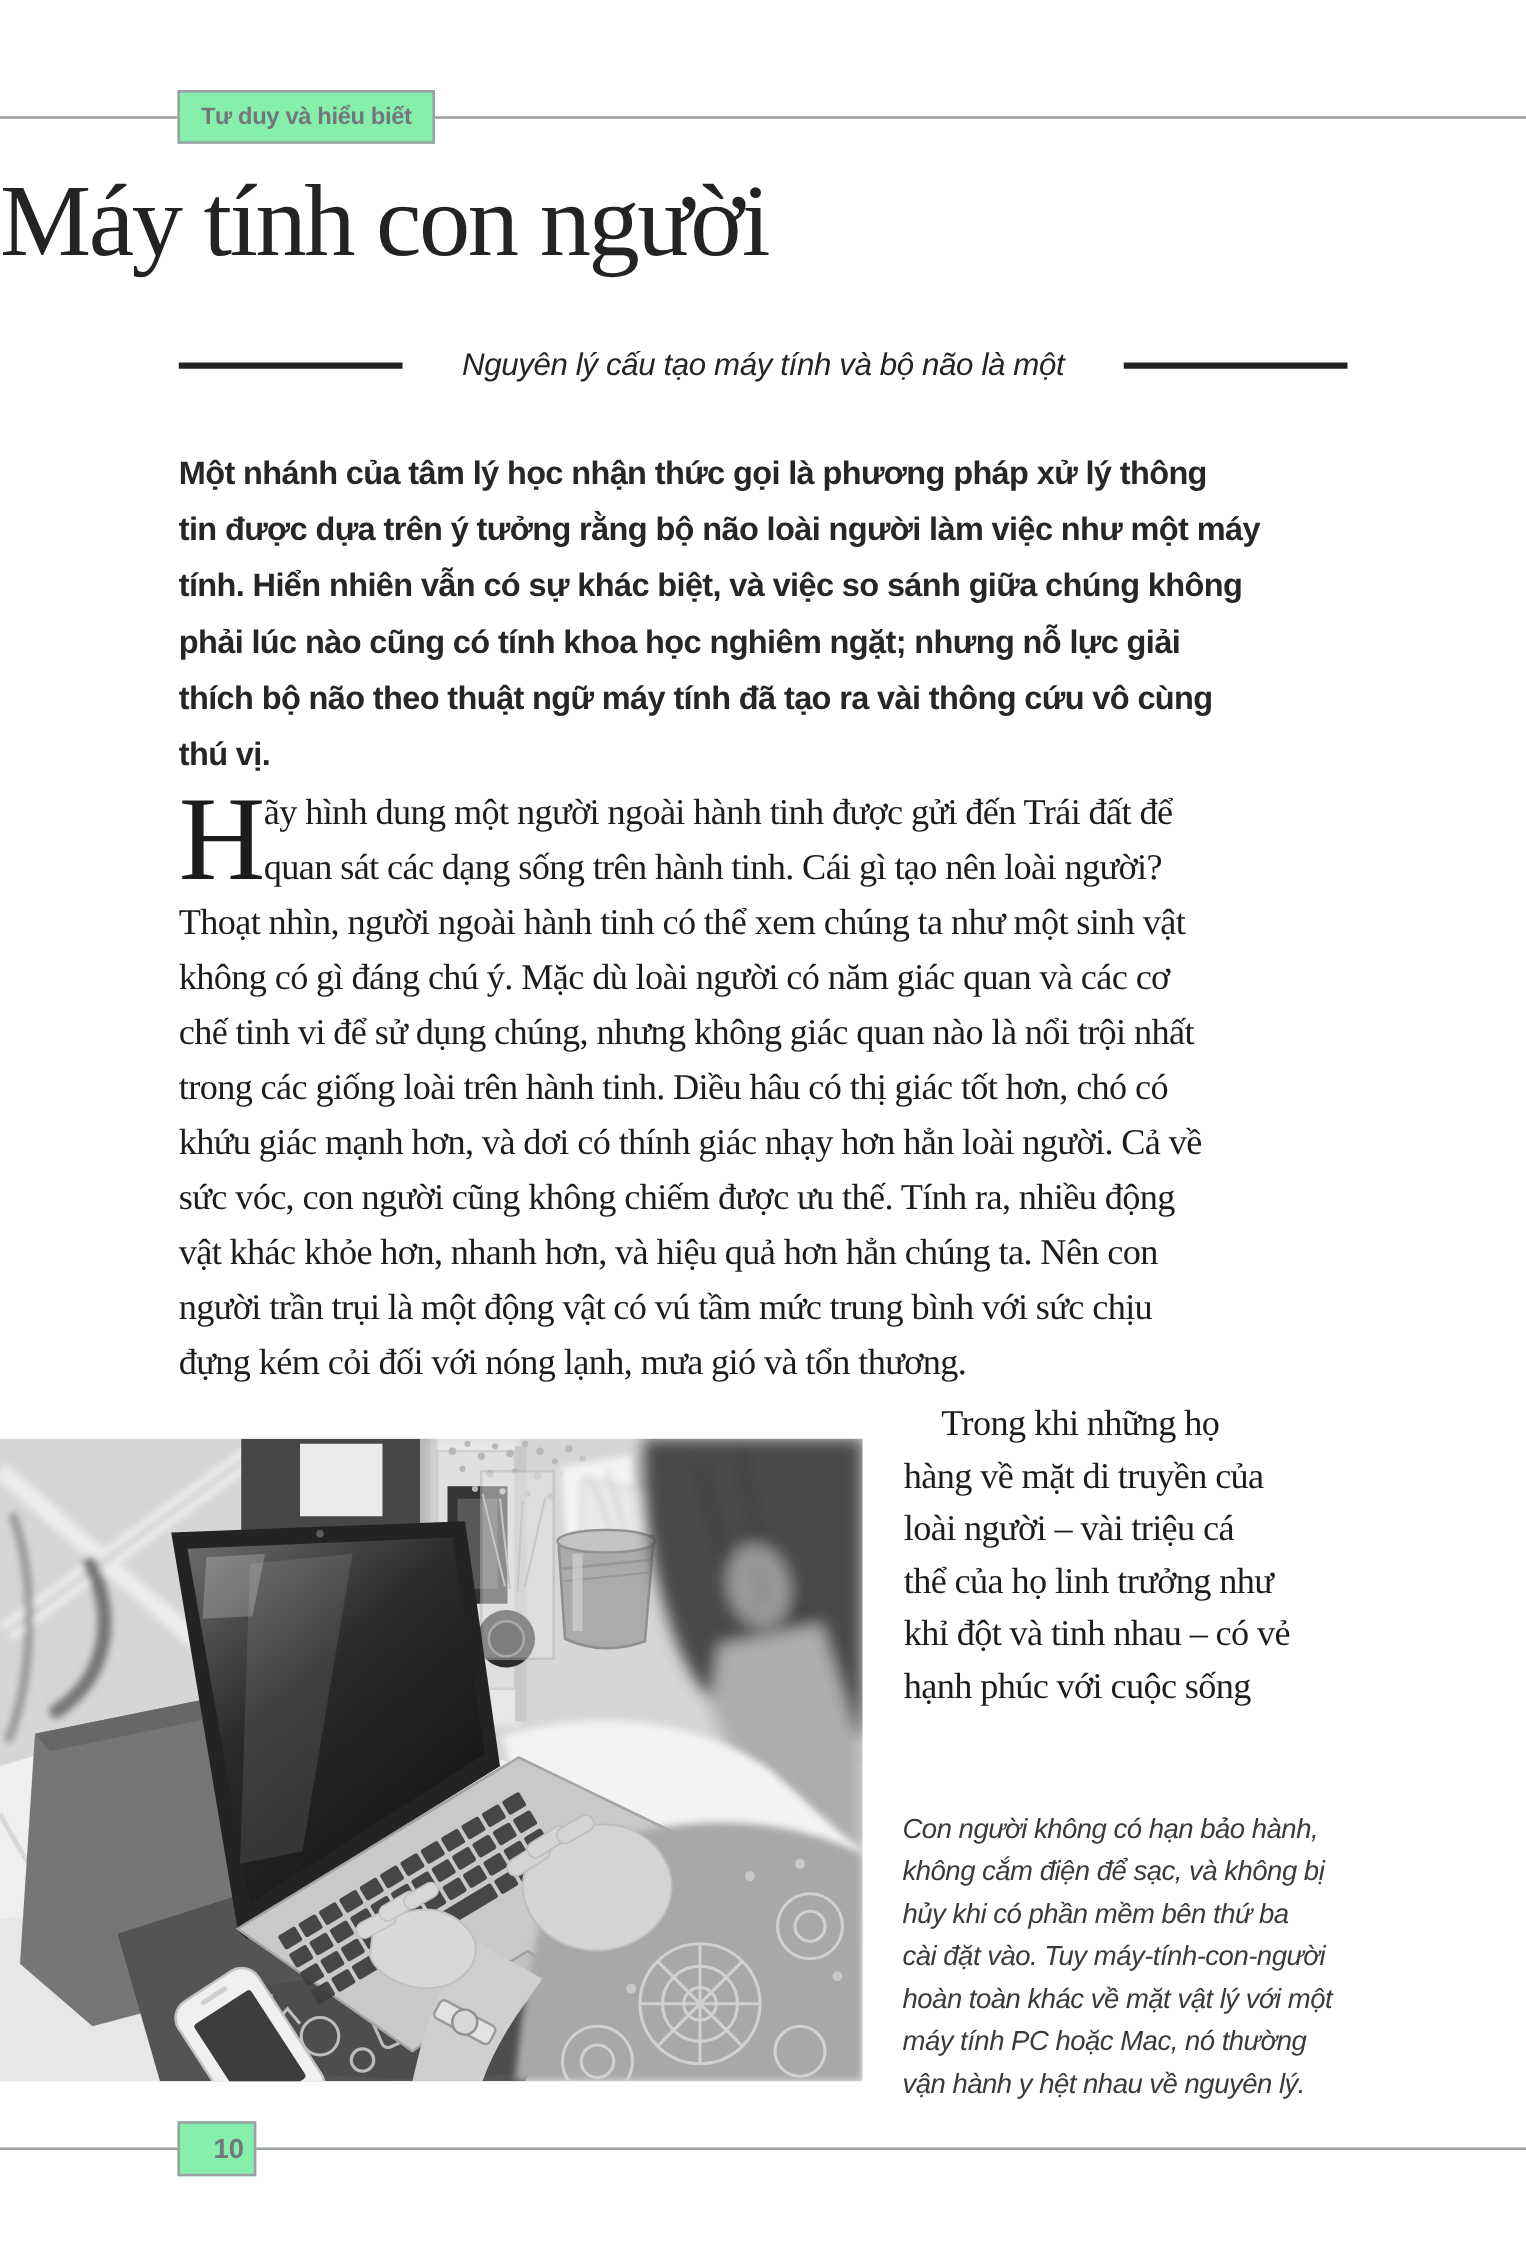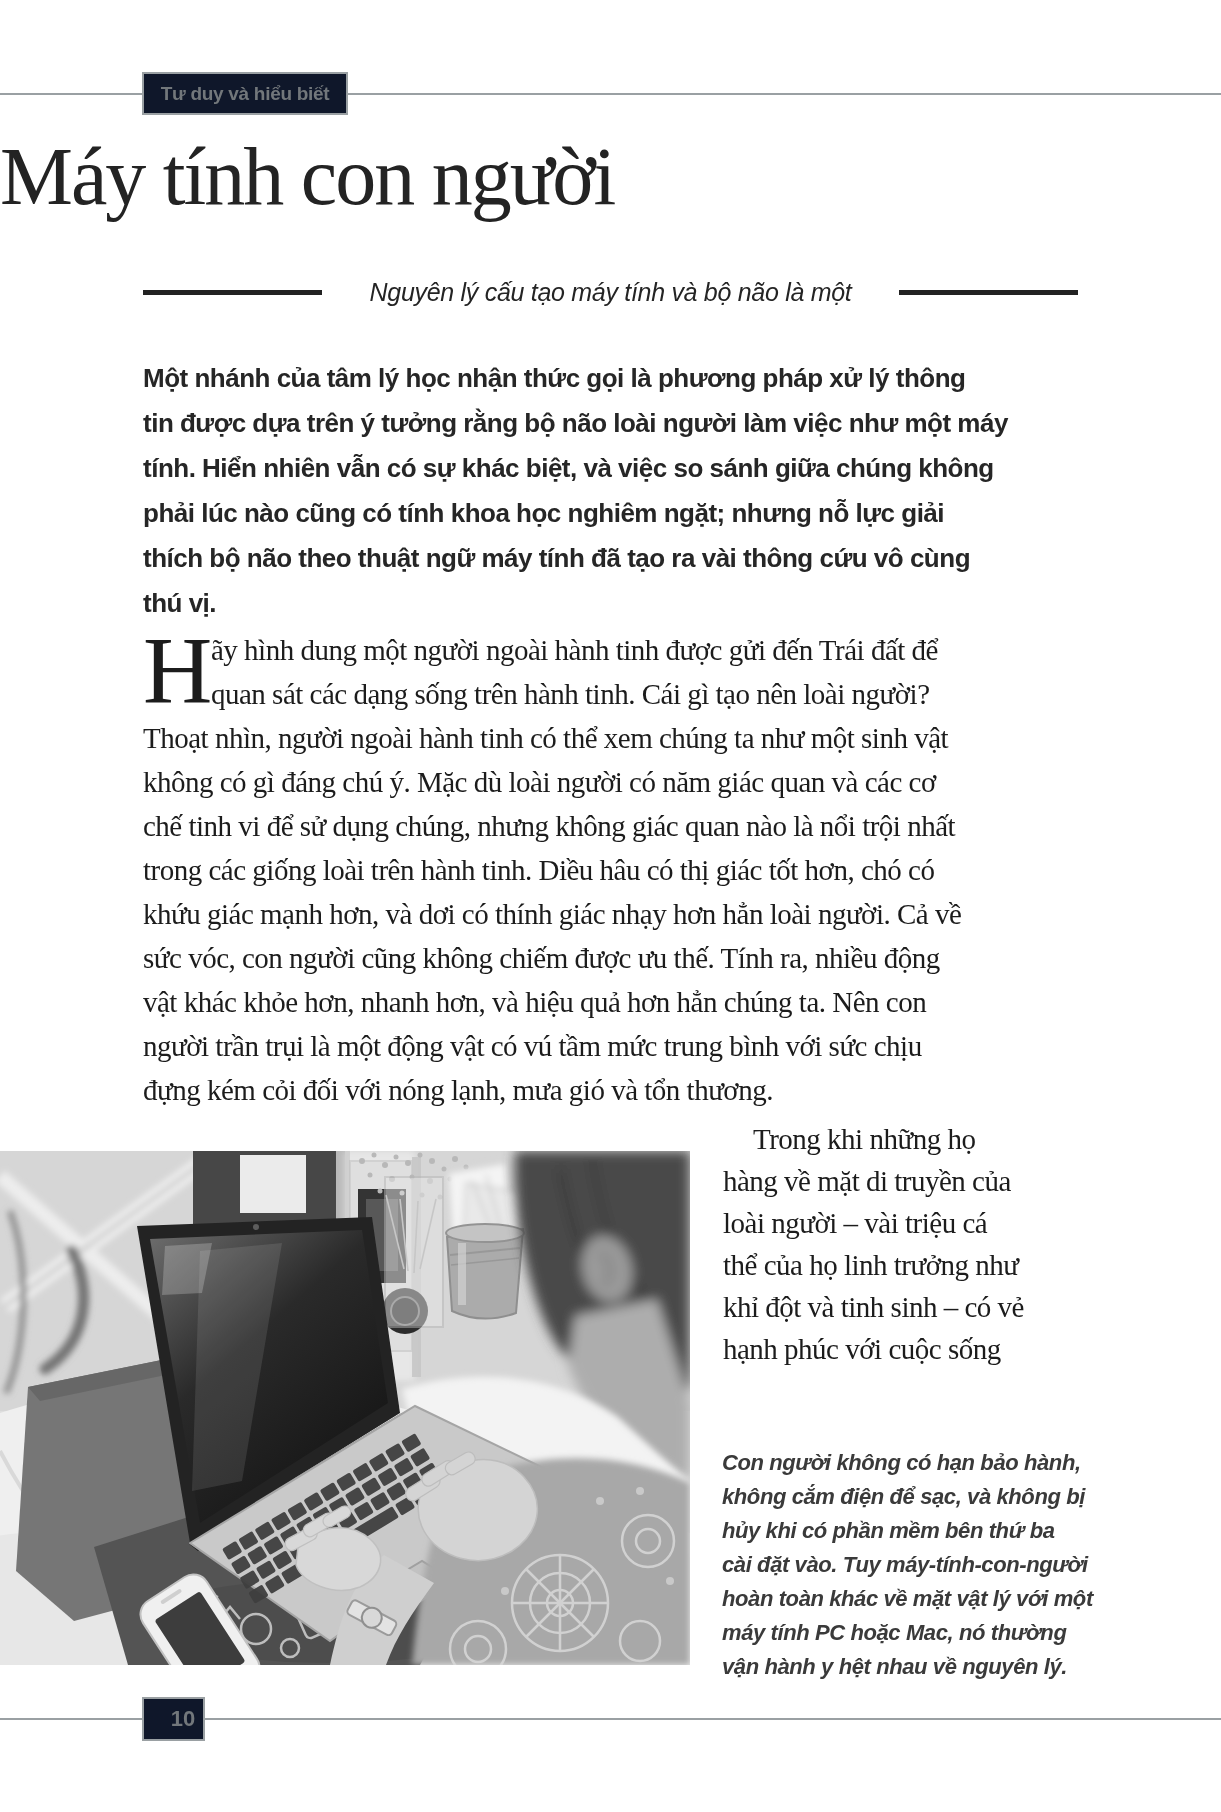--- a/index.html
+++ b/index.html
@@ -1,21 +1,21 @@
 <!DOCTYPE html>
 <html><head>
 <meta charset="utf-8">
 <style>
   html,body{margin:0;padding:0;background:#ffffff;}
   .page{position:relative;width:1221px;height:1812px;background:#ffffff;overflow:hidden;
         font-family:"Liberation Sans",sans-serif;color:#1f1f1f;}
   .rule{position:absolute;left:0;width:1221px;height:2px;background:#9aa0a3;}
   .rule-top{top:93px;}
   .rule-bottom{top:1718px;}
-  .tag-box{position:absolute;background:#0f172a;border:2px solid #9aa0a3;
+  .tag-box{position:absolute;background:#86efac;border:2px solid #9aa0a3;
            display:flex;align-items:center;justify-content:center;
            color:#72777b;font-weight:bold;box-sizing:border-box;}
   .header-box{left:142px;top:72px;width:206px;height:43px;font-size:19px;letter-spacing:-0.3px;}
   .footer-box{left:142px;top:1697px;width:63px;height:44px;font-size:22px;padding-left:19px;}
   .title{position:absolute;top:128px;left:0;width:1221px;text-align:left;
          font-family:"Liberation Serif",serif;font-size:82px;line-height:1.2;
          color:#232323;letter-spacing:-2px;}
   .subrow{position:absolute;top:270px;left:143px;width:935px;height:44px;
           display:flex;align-items:center;gap:39px;}
   .subrule{flex:1;height:5px;background:#222222;}
@@ -27,21 +27,21 @@
   .serif{font-family:"Liberation Serif",serif;color:#1c1c1c;}
   .par1{position:absolute;top:628px;left:143px;width:950px;font-size:29px;line-height:44px;letter-spacing:-0.5px;}
   .par1 div{white-space:nowrap;}
   .par1 .indent{padding-left:68px;}
   .dropcap{position:absolute;left:0;top:6px;font-family:"Liberation Serif",serif;
            font-size:96px;line-height:0.78;color:#1c1c1c;letter-spacing:0;}
   .par2{position:absolute;top:1118px;left:723px;width:390px;font-size:29px;line-height:42px;letter-spacing:-0.5px;}
   .par2 div{white-space:nowrap;}
   .par2 .first{text-indent:30px;}
   .caption{position:absolute;top:1446px;left:722px;width:400px;
-           font-style:italic;font-weight:700;font-size:22px;line-height:34px;
+           font-style:italic;font-weight:400;font-size:22px;line-height:34px;
            color:#3a3a3a;letter-spacing:-0.4px;}
   .caption div{white-space:nowrap;}
   .photo{position:absolute;left:0;top:1151px;width:690px;height:514px;}
 </style>
 </head>
 <body>
 
 <div class="page">
 
   <div class="rule rule-top"></div>
@@ -78,21 +78,21 @@
     <div>vật khác khỏe hơn, nhanh hơn, và hiệu quả hơn hẳn chúng ta. Nên con</div>
     <div>người trần trụi là một động vật có vú tầm mức trung bình với sức chịu</div>
     <div>đựng kém cỏi đối với nóng lạnh, mưa gió và tổn thương.</div>
   </div>
 
   <div class="par2 serif">
     <div class="first">Trong khi những họ</div>
     <div>hàng về mặt di truyền của</div>
     <div>loài người – vài triệu cá</div>
     <div>thể của họ linh trưởng như</div>
-    <div>khỉ đột và tinh sinh – có vẻ</div>
+    <div>khỉ đột và tinh nhau – có vẻ</div>
     <div>hạnh phúc với cuộc sống</div>
   </div>
 
   <div class="photo">
     <svg width="690" height="514" viewBox="0 0 690 514" xmlns="http://www.w3.org/2000/svg">
       <defs>
         <linearGradient id="scr" x1="0" y1="0" x2="0.7" y2="1">
           <stop offset="0" stop-color="#6e6e6e"></stop>
             <stop offset="0.45" stop-color="#2a2a2a"></stop>
             <stop offset="1" stop-color="#141414"></stop>

